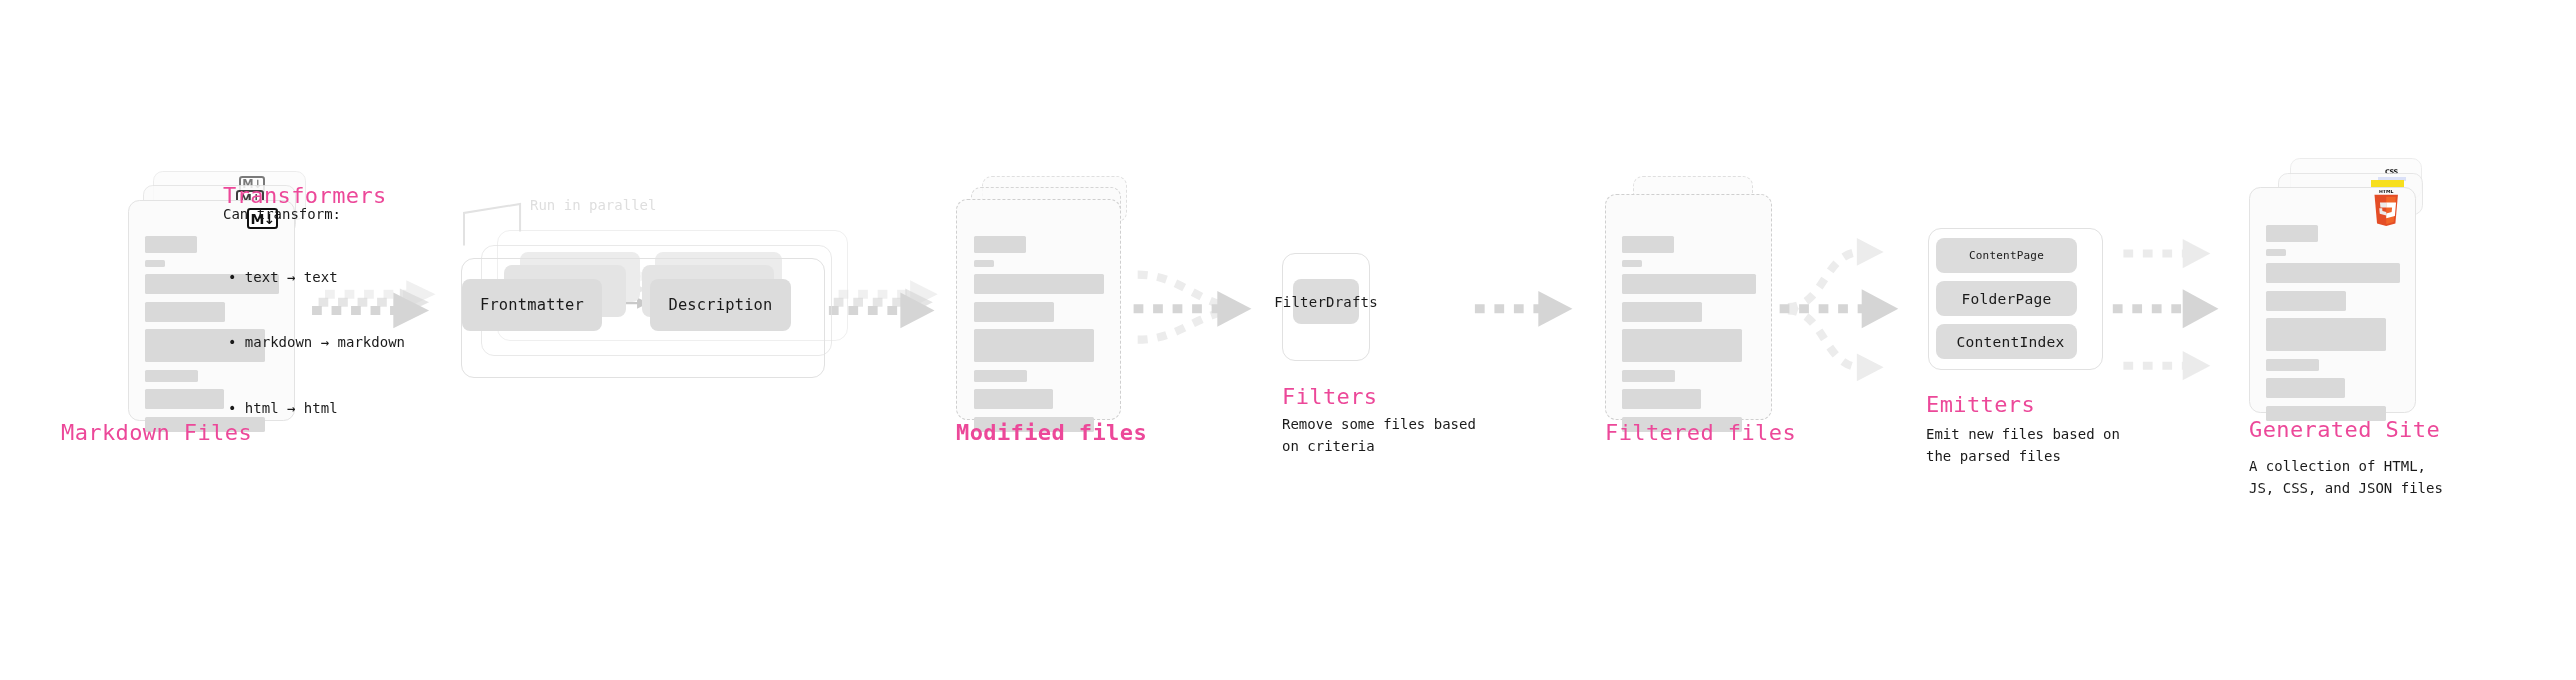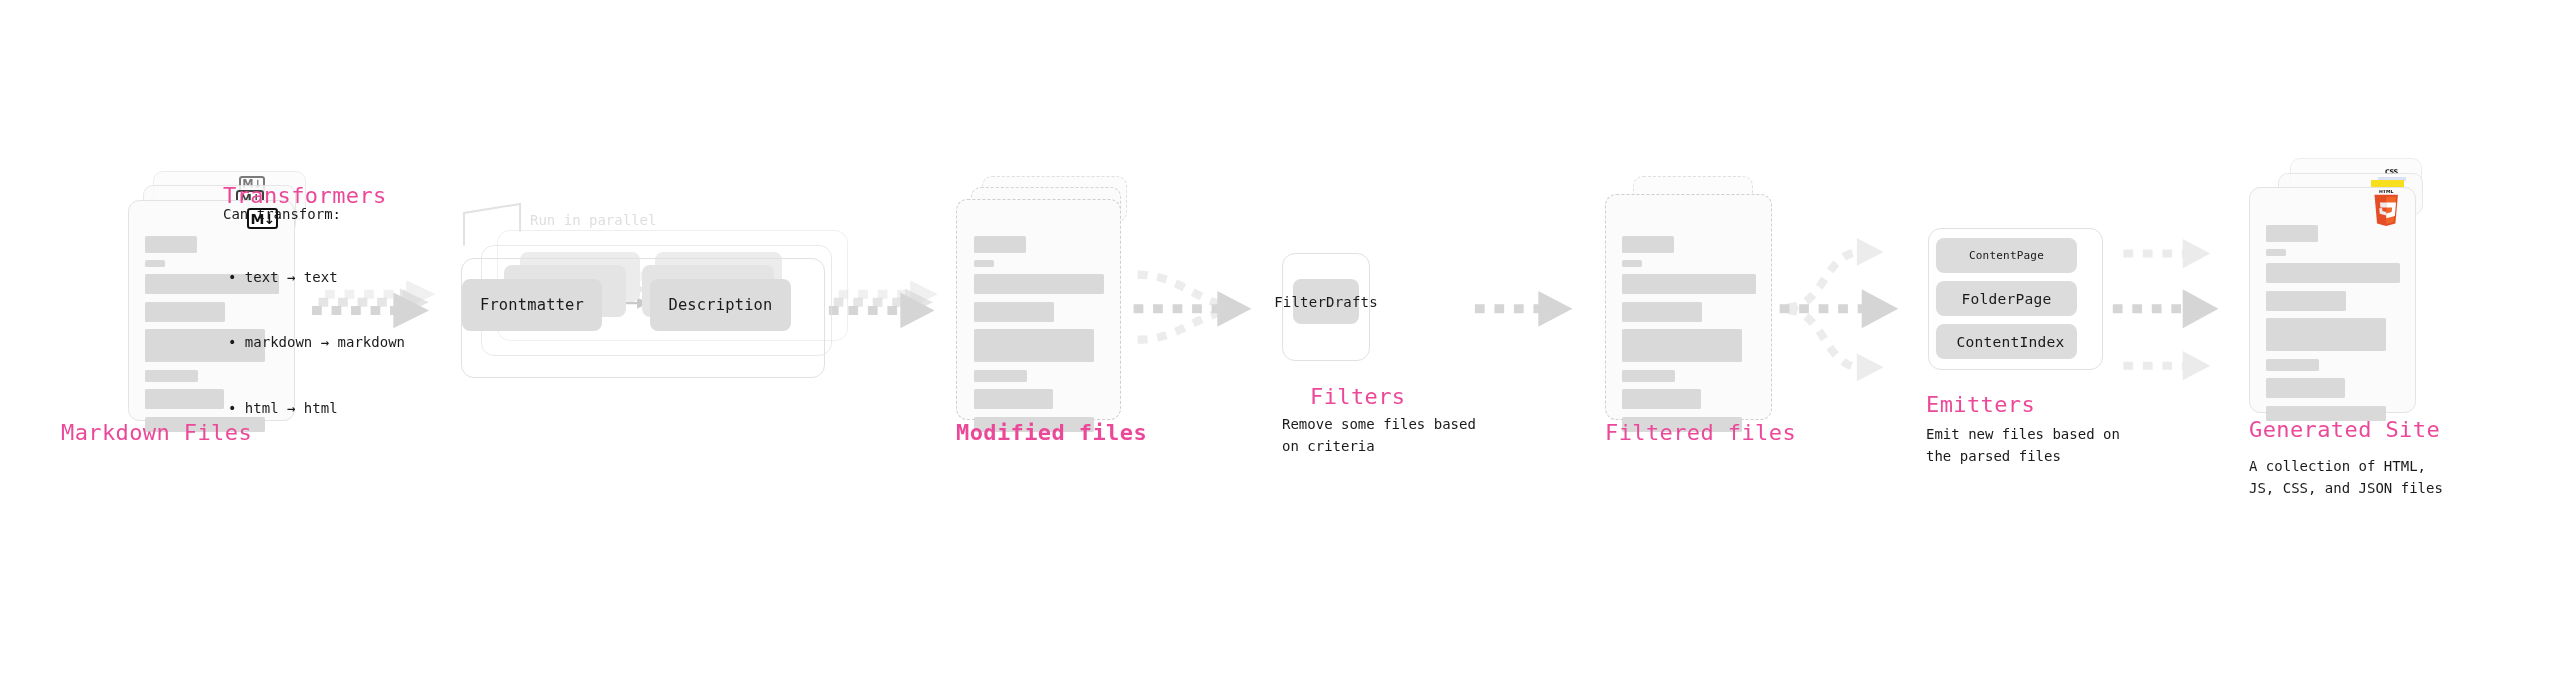--- a/index.html
+++ b/index.html
@@ -232,21 +232,21 @@
       <div class="bar" style="width:53px;height:12.2px;"></div>
       <div class="bar" style="width:79px;height:20.3px;"></div>
       <div class="bar" style="width:120px;height:15.4px;"></div>
     </div>
 
     <div class="title" data-name="markdown-files-title" style="left:61px;top:420px;">Markdown Files</div>
   </div>
 
   <div class="stack" data-name="transformers-stack" style="left:0;top:0;width:423px;height:520px;">
 
-    <div class="runlabel" data-name="run-in-parallel-label" style="left:530px;top:212px;">Run in parallel</div>
+    <div class="runlabel" data-name="run-in-parallel-label" style="left:530px;top:197px;">Run in parallel</div>
 
     <div class="gbox l2" data-name="transformer-group-back2" style="left:497px;top:230px;width:351px;height:111px;"></div>
     <div class="pill ghost2" data-name="transformer-node-frontmatter-back2" style="left:520px;top:252px;width:120px;height:50px;"></div>
     <div class="pill ghost2" data-name="transformer-node-description-back2" style="left:655px;top:252px;width:127px;height:50px;"></div>
 
     <div class="gbox l1" data-name="transformer-group-back1" style="left:481px;top:245px;width:351px;height:111px;"></div>
     <div class="pill ghost1" data-name="transformer-node-frontmatter-back1" style="left:504px;top:265px;width:122px;height:52px;"></div>
     <div class="pill ghost1" data-name="transformer-node-description-back1" style="left:642px;top:265px;width:132px;height:52px;"></div>
 
     <div class="gbox" data-name="transformer-group-front" style="left:461px;top:258px;width:364px;height:120px;"></div>
@@ -291,21 +291,21 @@
     </div>
 
     <div class="title" data-name="modified-files-title" style="left:956px;top:420px;font-weight:bold;">Modified files</div>
   </div>
 
   <div class="stack" data-name="filters-stack" style="left:0;top:0;width:341px;height:488px;">
     <div class="gbox" data-name="filters-group-box" style="left:1282px;top:253px;width:88px;height:108px;"></div>
     <div class="pill" data-name="filter-node-filterdrafts" style="left:1293px;top:279px;width:66px;height:45px;font-size:14px;">
       <span data-name="filter-node-filterdrafts-label">FilterDrafts</span>
     </div>
-    <div class="title" data-name="filters-title" style="left:1282px;top:384px;margin-left:28px;">Filters</div>
+    <div class="title" data-name="filters-title" style="left:1282px;top:384px;">Filters</div>
     <div class="sub" data-name="filters-subtitle" style="left:1282px;top:414px;">Remove some files based
 on criteria</div>
   </div>
 
   <div class="stack" data-name="filtered-files-stack" style="left:0;top:0;width:341px;height:488px;">
     <div class="doc dashed back2" data-name="filtered-card-back2" style="left:1633px;top:176px;width:120px;height:39px;border-radius:9.8px;"></div>
     <div class="doc dashed" data-name="filtered-card-front" style="left:1605px;top:194px;width:167px;height:226px;"></div>
 
     <div class="bars" data-name="filtered-skeleton-bars" style="left:1622px;top:236px;width:134px;">
       <div class="bar" style="width:52px;height:17px;"></div>

